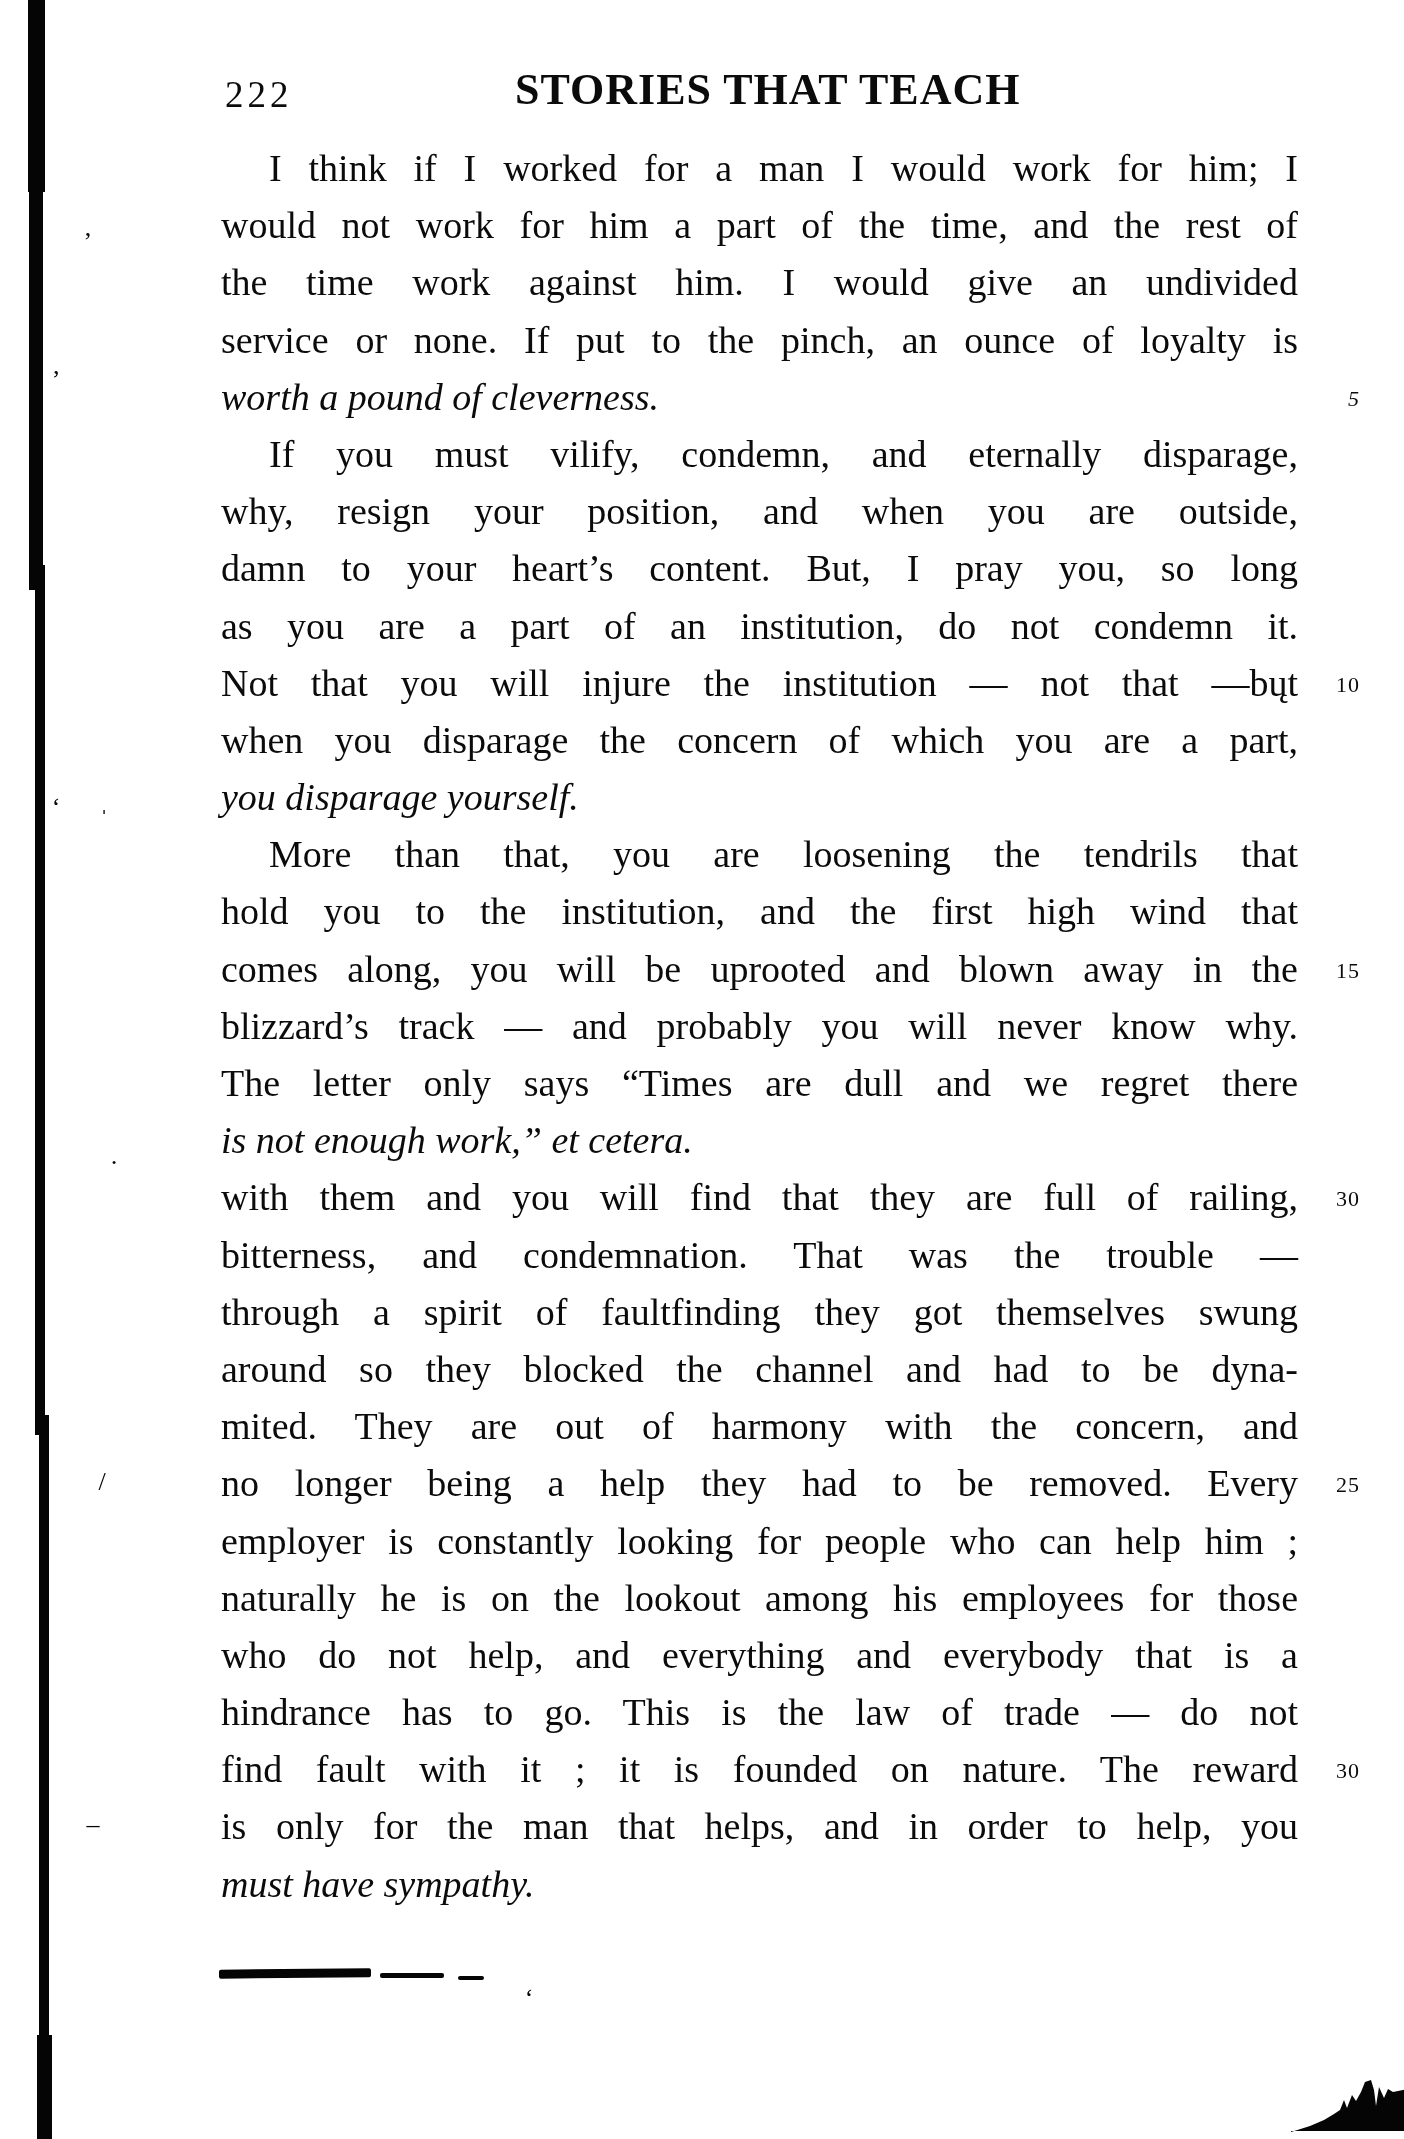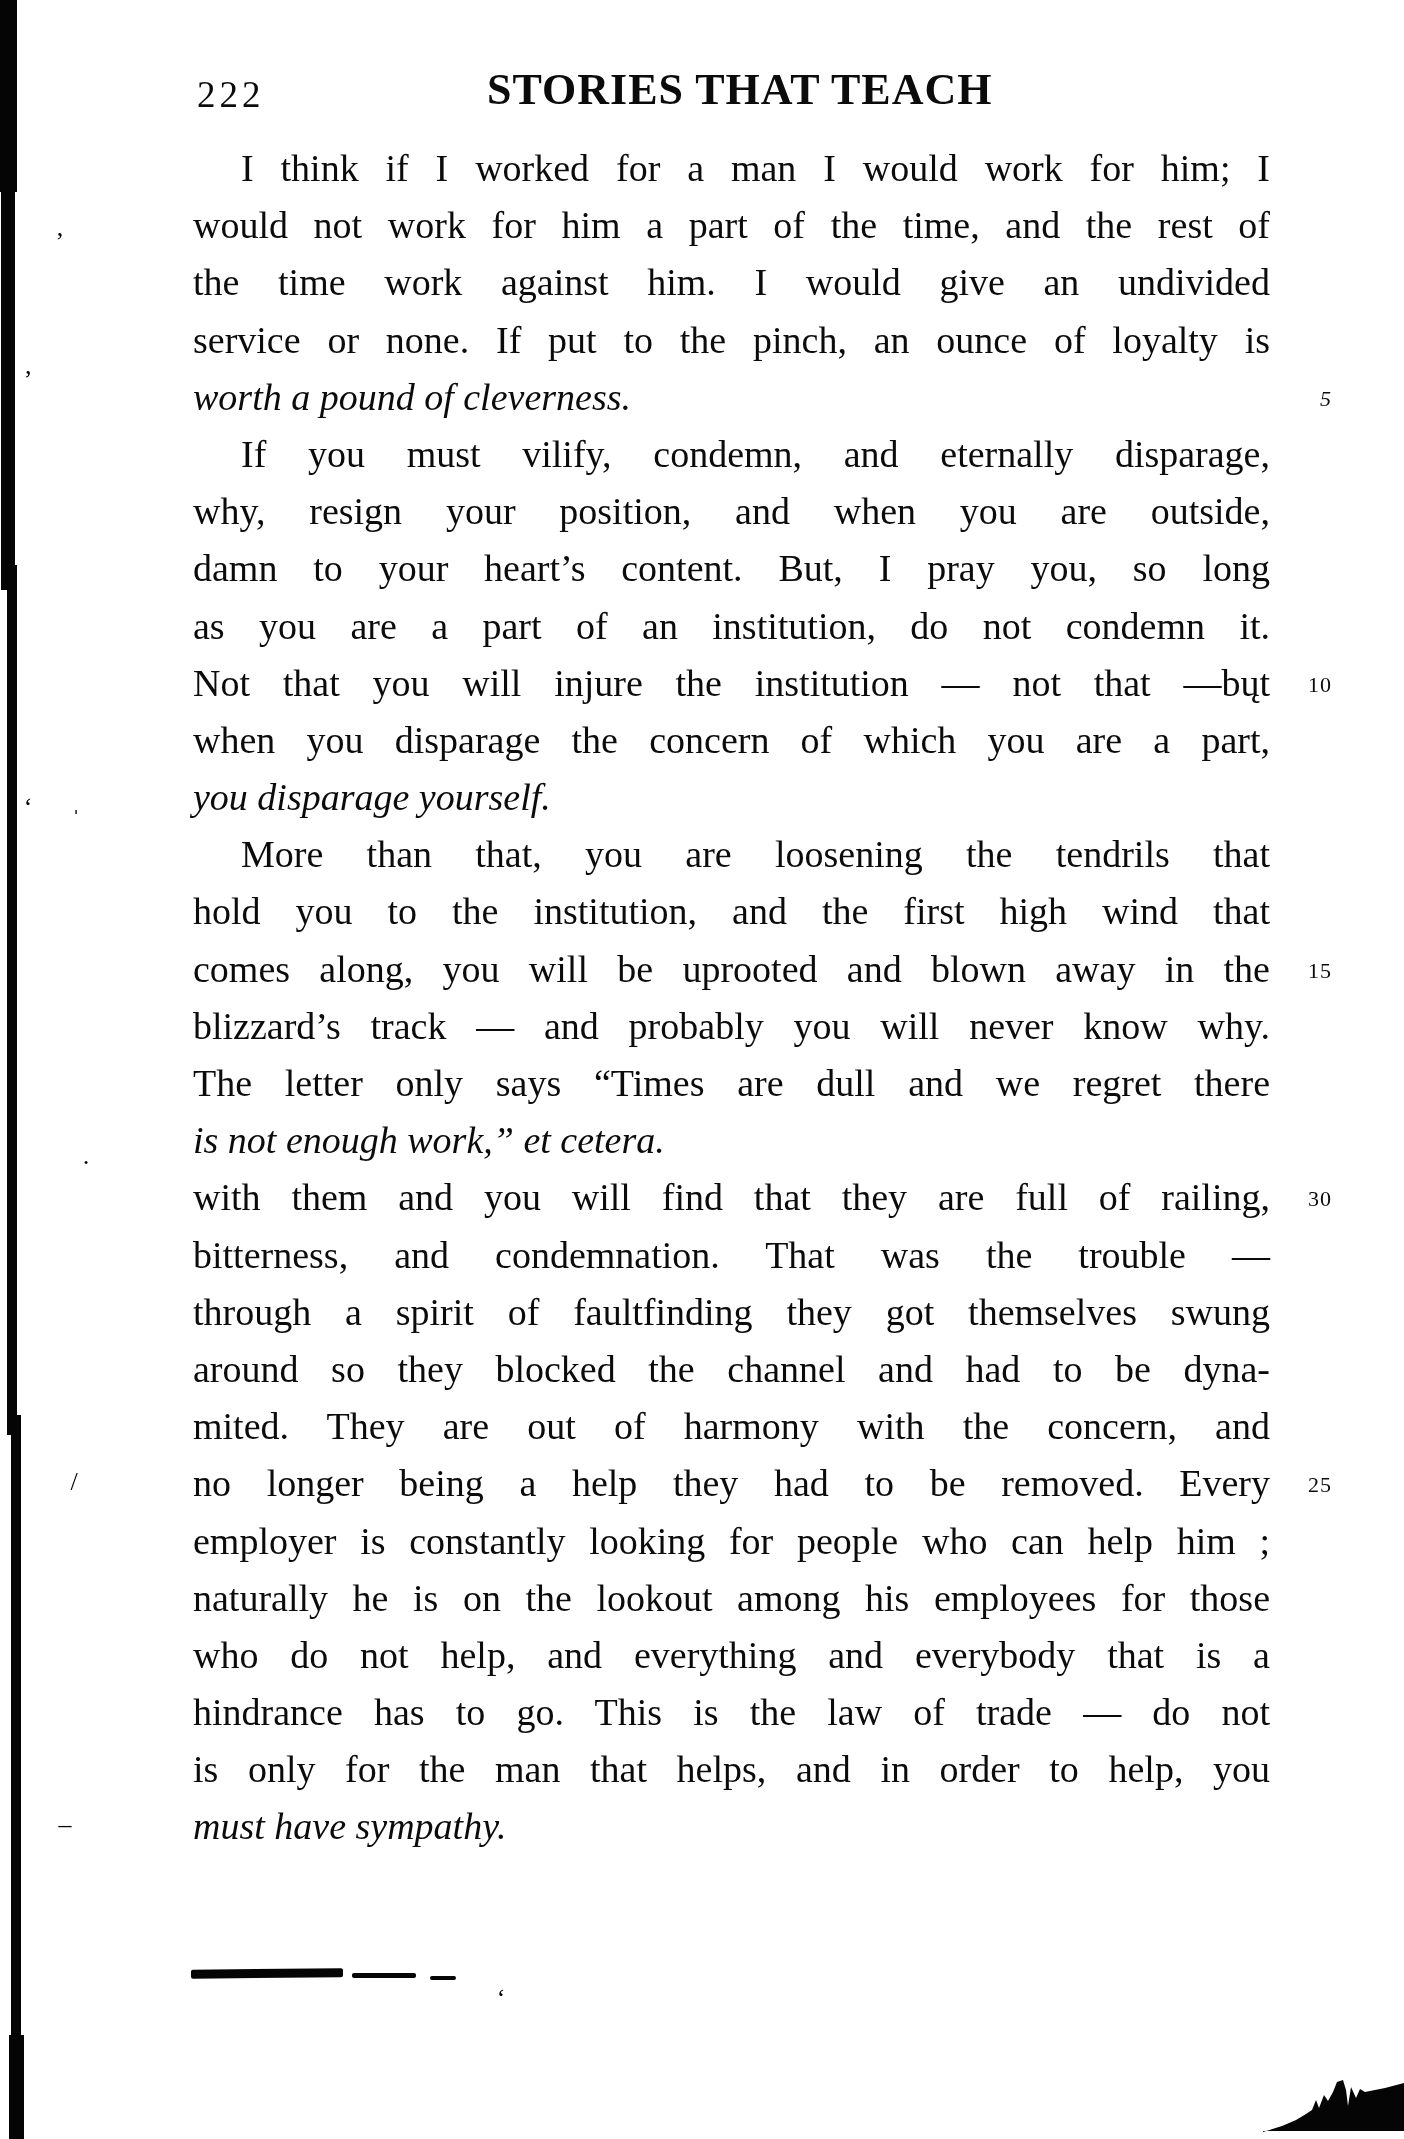--- a/index.html
+++ b/index.html
@@ -2,21 +2,21 @@
 <html><head>
 <meta charset="utf-8">
 <style>
   html,body{margin:0;padding:0;}
   body{
     width:1404px;height:2139px;position:relative;overflow:hidden;
     background:#ffffff;
     font-family:"Liberation Serif","DejaVu Serif",serif;
     color:#0b0b0b;
   }
-  .page{position:absolute;inset:0;}
+  .page{position:absolute;inset:0;margin-left:28px;}
   
   .pagenum{
     position:absolute;left:197px;top:76px;
     font-size:37px;letter-spacing:4px;line-height:1;
   }
   .runtitle{
     position:absolute;left:487px;top:68px;
     font-size:44px;letter-spacing:1px;line-height:1;
     white-space:nowrap;
     font-weight:bold;
@@ -94,20 +94,21 @@
       <div class="line"><span class="t">with them and you will find that they are full of railing,</span><span class="lineno">30</span></div>
       <div class="line"><span class="t">bitterness, and condemnation. That was the trouble —</span></div>
       <div class="line"><span class="t">through a spirit of faultfinding they got themselves swung</span></div>
       <div class="line"><span class="t">around so they blocked the channel and had to be dyna-</span></div>
       <div class="line"><span class="t">mited. They are out of harmony with the concern, and</span></div>
       <div class="line"><span class="t">no longer being a help they had to be removed. Every</span><span class="lineno">25</span></div>
       <div class="line"><span class="t">employer is constantly looking for people who can help him ;</span></div>
       <div class="line"><span class="t">naturally he is on the lookout among his employees for those</span></div>
       <div class="line"><span class="t">who do not help, and everything and everybody that is a</span></div>
       <div class="line"><span class="t">hindrance has to go. This is the law of trade — do not</span></div>
+      <div class="line"><span class="t">find fault with it ; it is founded on nature. The reward</span><span class="lineno">30</span></div>
       <div class="line"><span class="t">is only for the man that helps, and in order to help, you</span></div>
       <div class="line last"><span class="t">must have sympathy.</span></div>
     </div>
 
   <div class="smudge s1"></div>
   <div class="smudge s2"></div>
   <div class="smudge s3"></div>
 
   <div id="specks">
       <span class="speck" style="left: 60px; top: 228px;">,</span>

